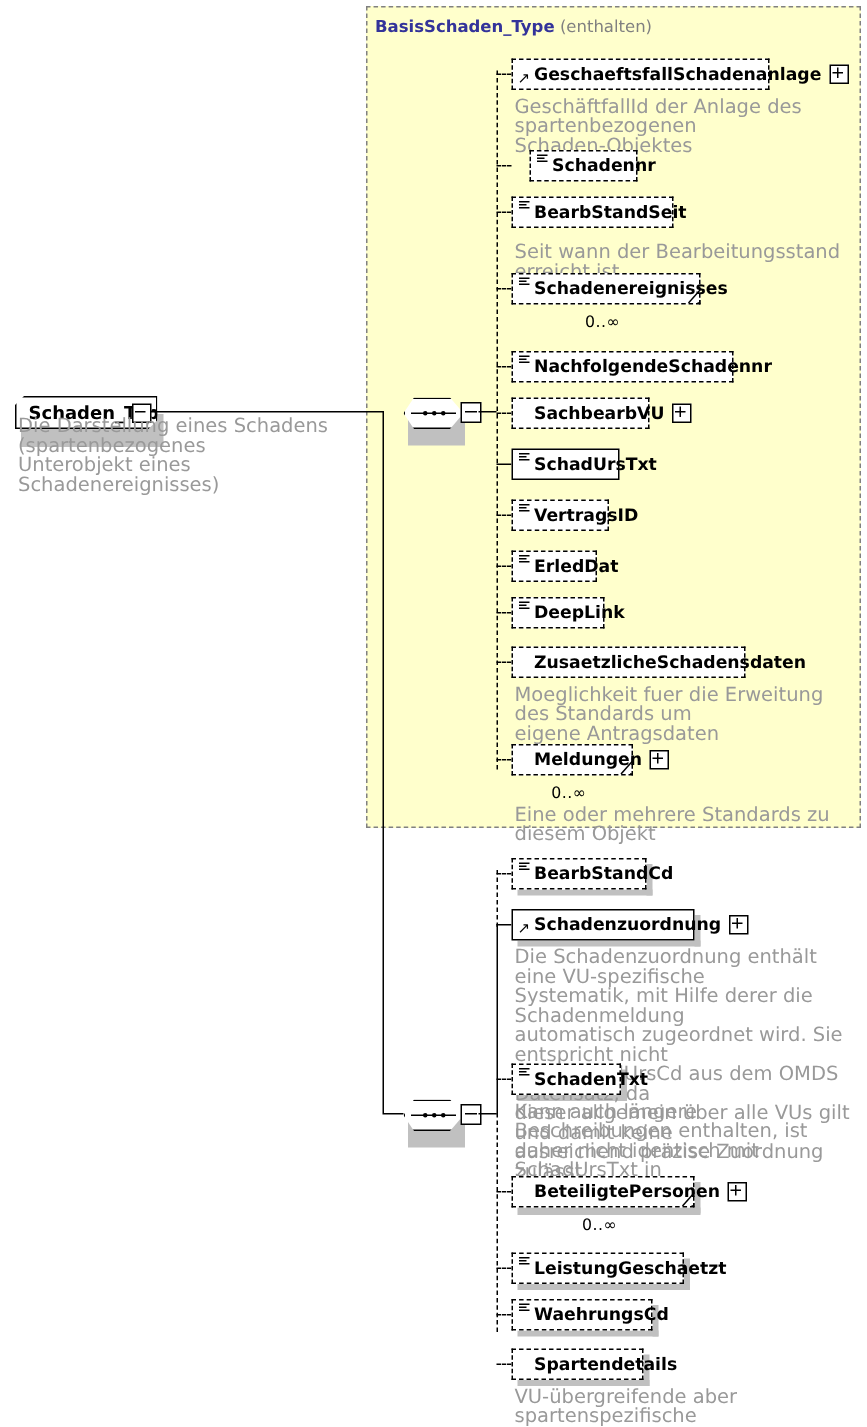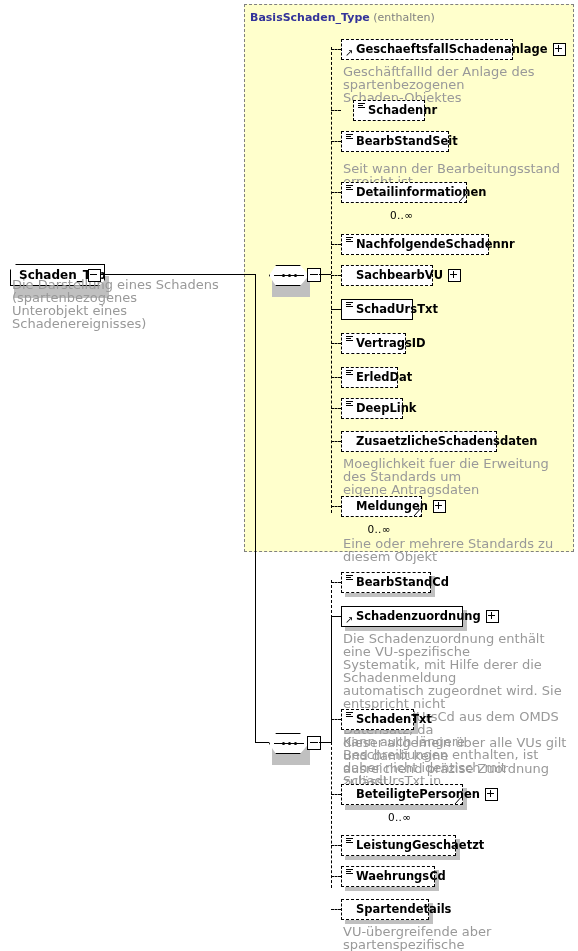--- a/index.html
+++ b/index.html
@@ -245,21 +245,21 @@
       <div class="anno" style="left: 343px; top: 162px; width: 226px;">Seit wann der Bearbeitungsstand erreicht ist</div>
       <div class="dash-h" style="left: 331px; top: 192px; width: 10px;"></div>
       <div class="shadow" style="left: 345px; top: 203px; width: 126px; height: 5px;"></div>
       <div class="shadow" style="left: 467px; top: 186px; width: 4px; height: 21px;"></div>
       <div class="node opt" style="left: 341px; top: 182px; width: 126px;">
         <span class="el-ico">
           <i></i>
           <i></i>
           <i></i>
         </span>
-        <span class="lbl">Detailinformationen</span>
+        <span class="lbl">Schadenereignisses</span>
         <svg class="fold" viewBox="0 0 12 12">
           <path d="M12 2 L4 11" stroke="#000" stroke-width="1" fill="none"></path>
           <path d="M10 11 L12 11 L12 9" stroke="#000" stroke-width="1" fill="none"></path>
         </svg>
       </div>
       <div class="card" style="left: 390px; top: 209px;">0..∞</div>
       <div class="dash-h" style="left: 331px; top: 244px; width: 10px;"></div>
       <div class="shadow" style="left: 345px; top: 255px; width: 148px; height: 4px;"></div>
       <div class="shadow" style="left: 489px; top: 238px; width: 4px; height: 21px;"></div>
       <div class="node opt" style="left: 341px; top: 234px; width: 148px;">

